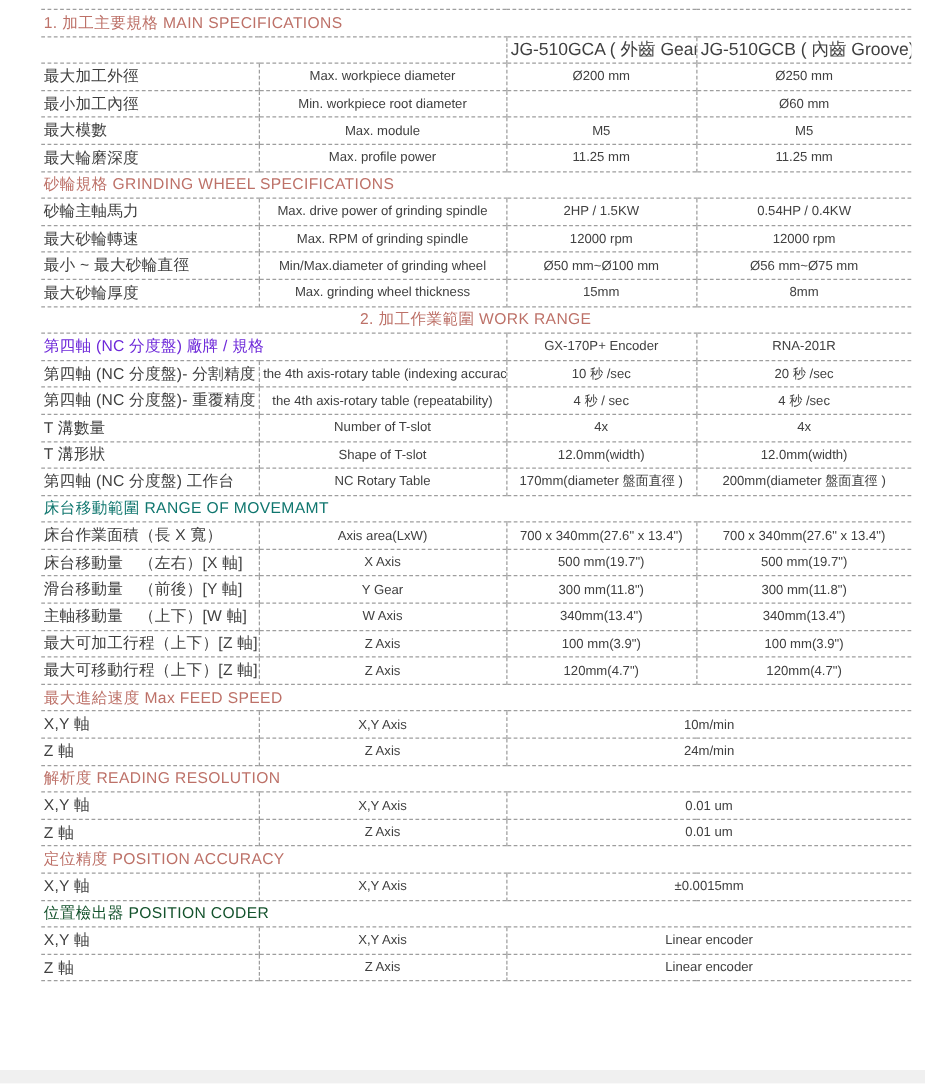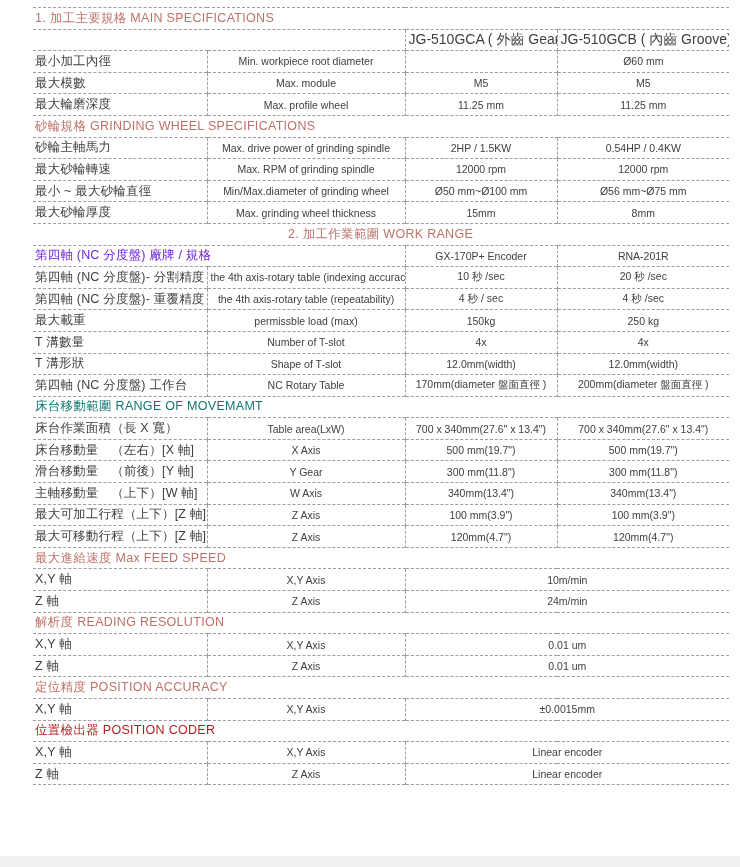--- a/index.html
+++ b/index.html
@@ -78,34 +78,40 @@
       <tbody>
           <tr>
             <td colspan="4" class="cell section-cell" style="color: rgb(189, 113, 104);">1. 加工主要規格 MAIN SPECIFICATIONS</td>
           </tr>
           <tr>
             <td colspan="2" class="cell c-zh"></td>
             <td colspan="1" class="cell c-val model-hdr vline">JG-510GCA ( 外齒 Gear)</td>
             <td colspan="1" class="cell c-val model-hdr vline">JG-510GCB ( 內齒 Groove)</td>
           </tr>
           <tr>
+            <td colspan="1" class="cell c-zh">最大加工外徑</td>
+            <td colspan="1" class="cell c-en vline">Max. workpiece diameter</td>
+            <td colspan="1" class="cell c-val vline">Ø200 mm</td>
+            <td colspan="1" class="cell c-val vline">Ø250 mm</td>
+          </tr>
+          <tr>
             <td colspan="1" class="cell c-zh">最小加工內徑</td>
             <td colspan="1" class="cell c-en vline">Min. workpiece root diameter</td>
             <td colspan="1" class="cell c-val vline"></td>
             <td colspan="1" class="cell c-val vline">Ø60 mm</td>
           </tr>
           <tr>
             <td colspan="1" class="cell c-zh">最大模數</td>
             <td colspan="1" class="cell c-en vline">Max. module</td>
             <td colspan="1" class="cell c-val vline">M5</td>
             <td colspan="1" class="cell c-val vline">M5</td>
           </tr>
           <tr>
             <td colspan="1" class="cell c-zh">最大輪磨深度</td>
-            <td colspan="1" class="cell c-en vline">Max. profile wheel</td>
+            <td colspan="1" class="cell c-en vline">Max. profile power</td>
             <td colspan="1" class="cell c-val vline">11.25 mm</td>
             <td colspan="1" class="cell c-val vline">11.25 mm</td>
           </tr>
           <tr>
             <td colspan="4" class="cell section-cell" style="color: rgb(189, 113, 104);">砂輪規格 GRINDING WHEEL SPECIFICATIONS</td>
           </tr>
           <tr>
             <td colspan="1" class="cell c-zh">砂輪主軸馬力</td>
             <td colspan="1" class="cell c-en vline">Max. drive power of grinding spindle</td>
             <td colspan="1" class="cell c-val vline">2HP / 1.5KW</td>
@@ -143,26 +149,20 @@
             <td colspan="1" class="cell c-val vline">10 秒 /sec</td>
             <td colspan="1" class="cell c-val vline">20 秒 /sec</td>
           </tr>
           <tr>
             <td colspan="1" class="cell c-zh">第四軸 (NC 分度盤)- 重覆精度</td>
             <td colspan="1" class="cell c-en vline">the 4th axis-rotary table (repeatability)</td>
             <td colspan="1" class="cell c-val vline">4 秒 / sec</td>
             <td colspan="1" class="cell c-val vline">4 秒 /sec</td>
           </tr>
           <tr>
-            <td colspan="1" class="cell c-zh">最大載重</td>
-            <td colspan="1" class="cell c-en vline">permissble load (max)</td>
-            <td colspan="1" class="cell c-val vline">150kg</td>
-            <td colspan="1" class="cell c-val vline">250 kg</td>
-          </tr>
-          <tr>
             <td colspan="1" class="cell c-zh">T 溝數量</td>
             <td colspan="1" class="cell c-en vline">Number of T-slot</td>
             <td colspan="1" class="cell c-val vline">4x</td>
             <td colspan="1" class="cell c-val vline">4x</td>
           </tr>
           <tr>
             <td colspan="1" class="cell c-zh">T 溝形狀</td>
             <td colspan="1" class="cell c-en vline">Shape of T-slot</td>
             <td colspan="1" class="cell c-val vline">12.0mm(width)</td>
             <td colspan="1" class="cell c-val vline">12.0mm(width)</td>
@@ -171,21 +171,21 @@
             <td colspan="1" class="cell c-zh">第四軸 (NC 分度盤) 工作台</td>
             <td colspan="1" class="cell c-en vline">NC Rotary Table</td>
             <td colspan="1" class="cell c-val vline">170mm(diameter 盤面直徑 )</td>
             <td colspan="1" class="cell c-val vline">200mm(diameter 盤面直徑 )</td>
           </tr>
           <tr>
             <td colspan="4" class="cell section-cell" style="color: #0f766e;">床台移動範圍  RANGE OF MOVEMAMT</td>
           </tr>
           <tr>
             <td colspan="1" class="cell c-zh">床台作業面積（長 X 寬）</td>
-            <td colspan="1" class="cell c-en vline">Table area(LxW)</td>
+            <td colspan="1" class="cell c-en vline">Axis area(LxW)</td>
             <td colspan="1" class="cell c-val vline">700 x 340mm(27.6" x 13.4")</td>
             <td colspan="1" class="cell c-val vline">700 x 340mm(27.6" x 13.4")</td>
           </tr>
           <tr>
             <td colspan="1" class="cell c-zh">床台移動量　（左右）[X 軸]</td>
             <td colspan="1" class="cell c-en vline">X Axis</td>
             <td colspan="1" class="cell c-val vline">500 mm(19.7")</td>
             <td colspan="1" class="cell c-val vline">500 mm(19.7")</td>
           </tr>
           <tr>
@@ -240,21 +240,21 @@
           </tr>
           <tr>
             <td colspan="4" class="cell section-cell" style="color: rgb(189, 113, 104);">定位精度  POSITION ACCURACY</td>
           </tr>
           <tr>
             <td colspan="1" class="cell c-zh">X,Y 軸</td>
             <td colspan="1" class="cell c-en vline">X,Y Axis</td>
             <td colspan="2" class="cell c-val vline">±0.0015mm</td>
           </tr>
           <tr>
-            <td colspan="4" class="cell section-cell" style="color: #b91c1c;">位置檢出器  POSITION CODER</td>
+            <td colspan="4" class="cell section-cell" style="color: #14532d;">位置檢出器  POSITION CODER</td>
           </tr>
           <tr>
             <td colspan="1" class="cell c-zh">X,Y 軸</td>
             <td colspan="1" class="cell c-en vline">X,Y Axis</td>
             <td colspan="2" class="cell c-val vline">Linear encoder</td>
           </tr>
           <tr>
             <td colspan="1" class="cell c-zh">Z 軸</td>
             <td colspan="1" class="cell c-en vline">Z Axis</td>
             <td colspan="2" class="cell c-val vline">Linear encoder</td>

